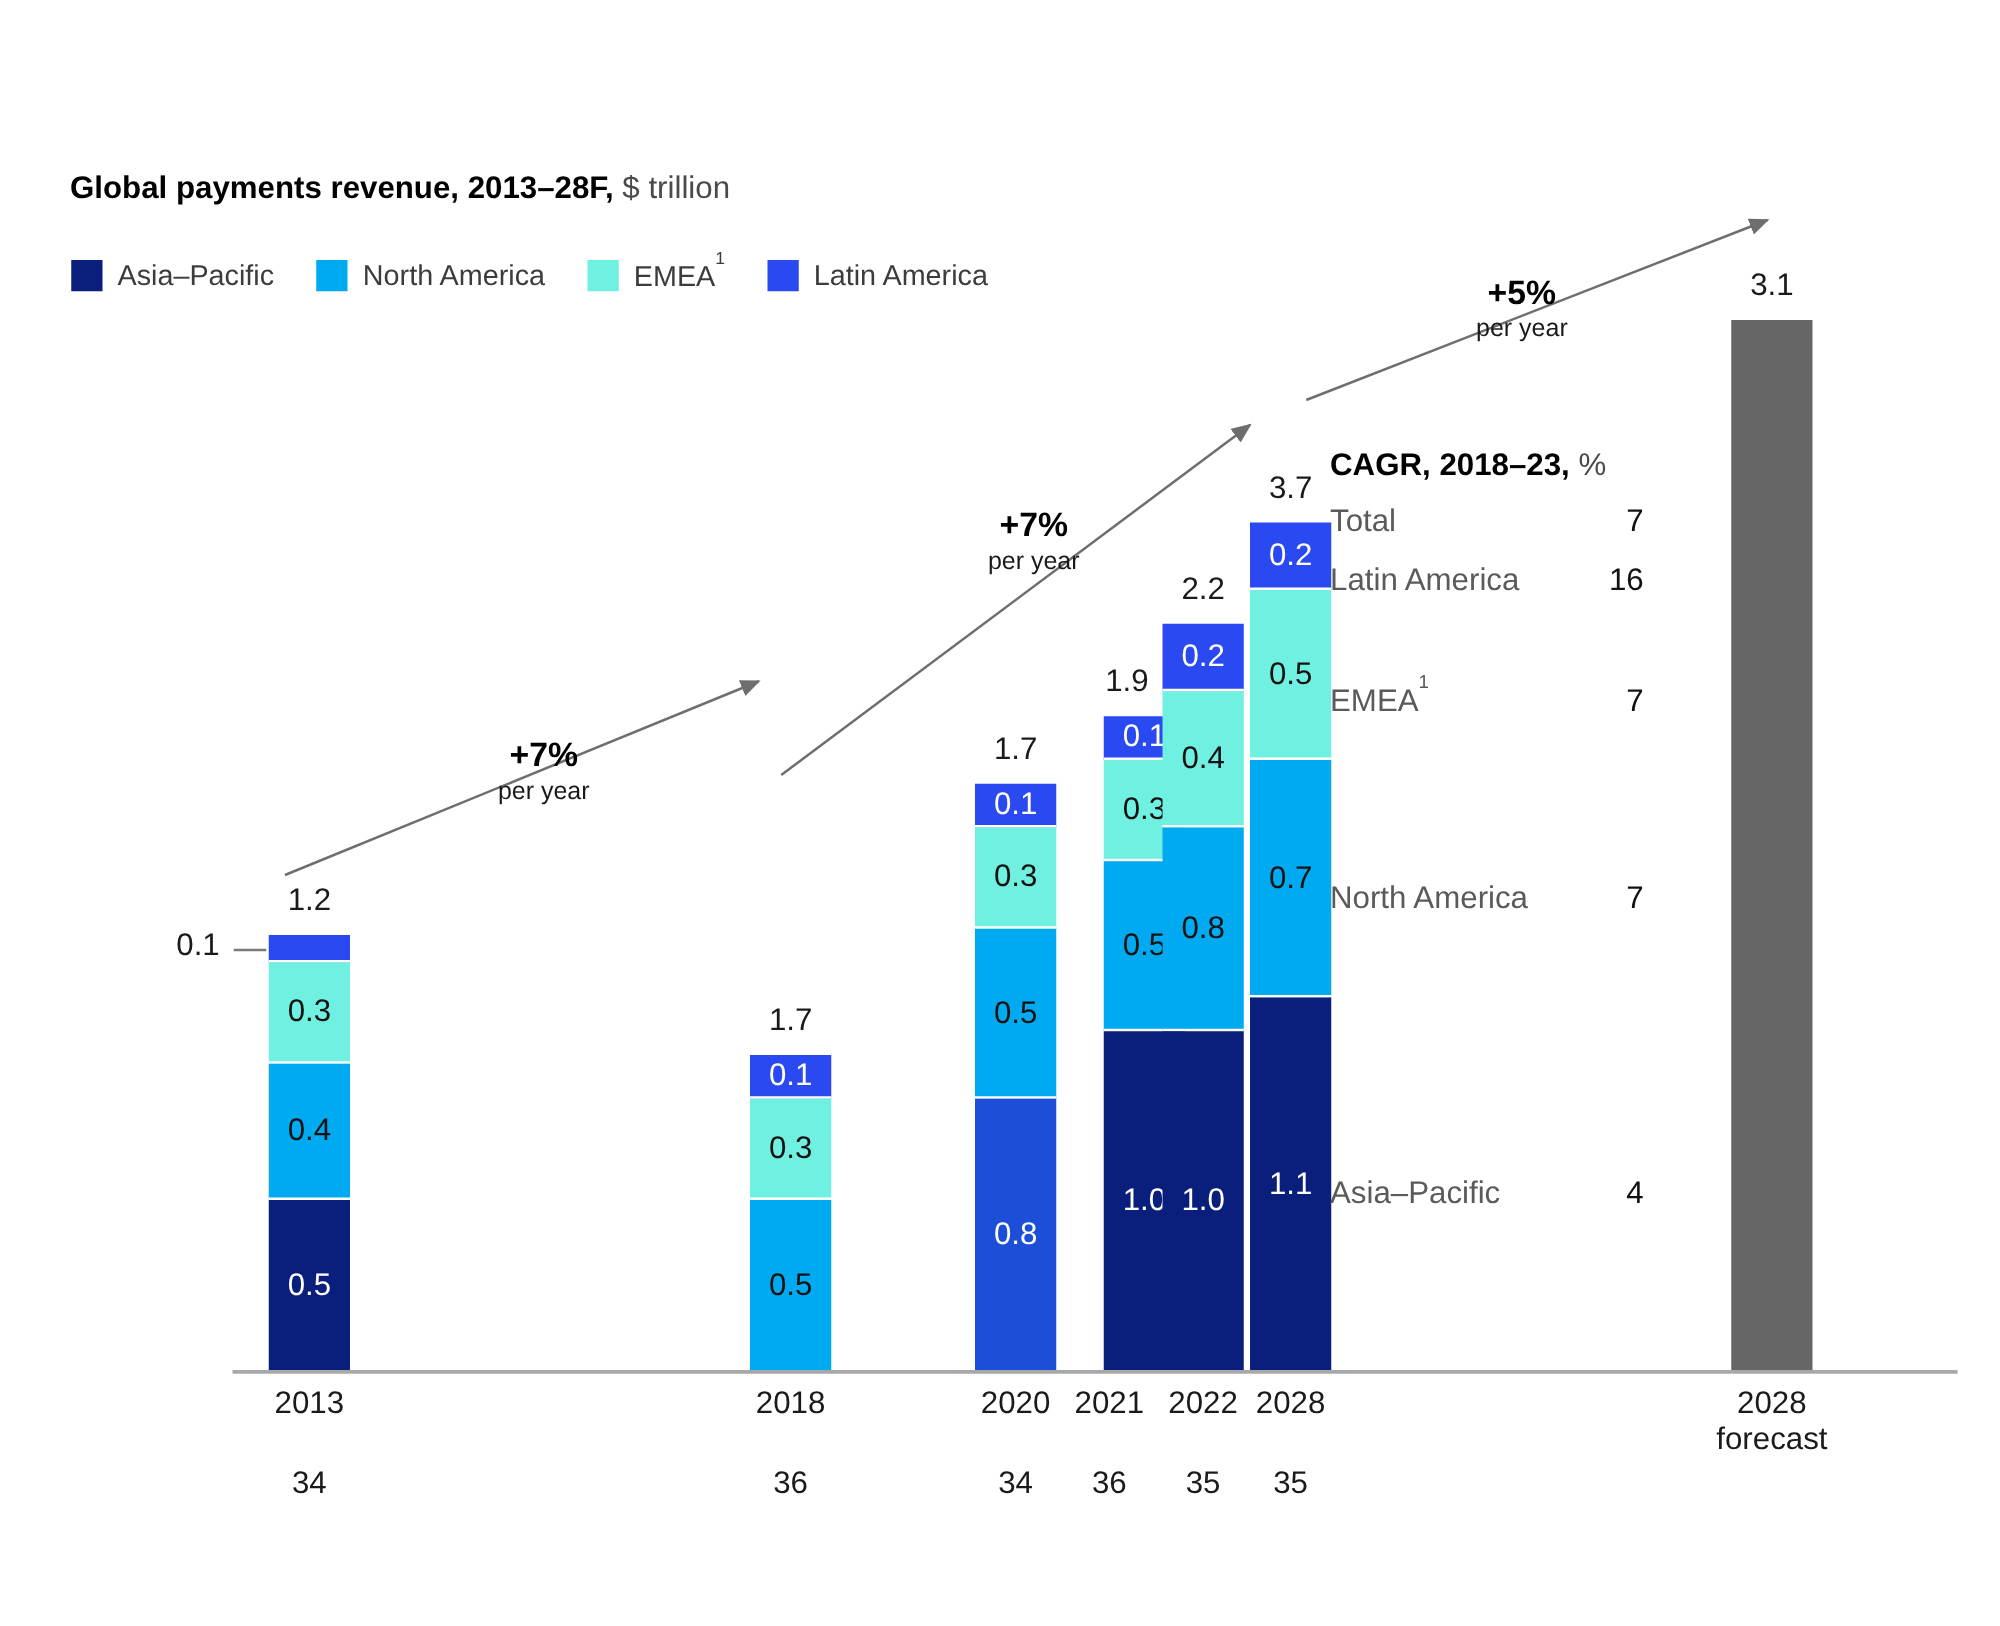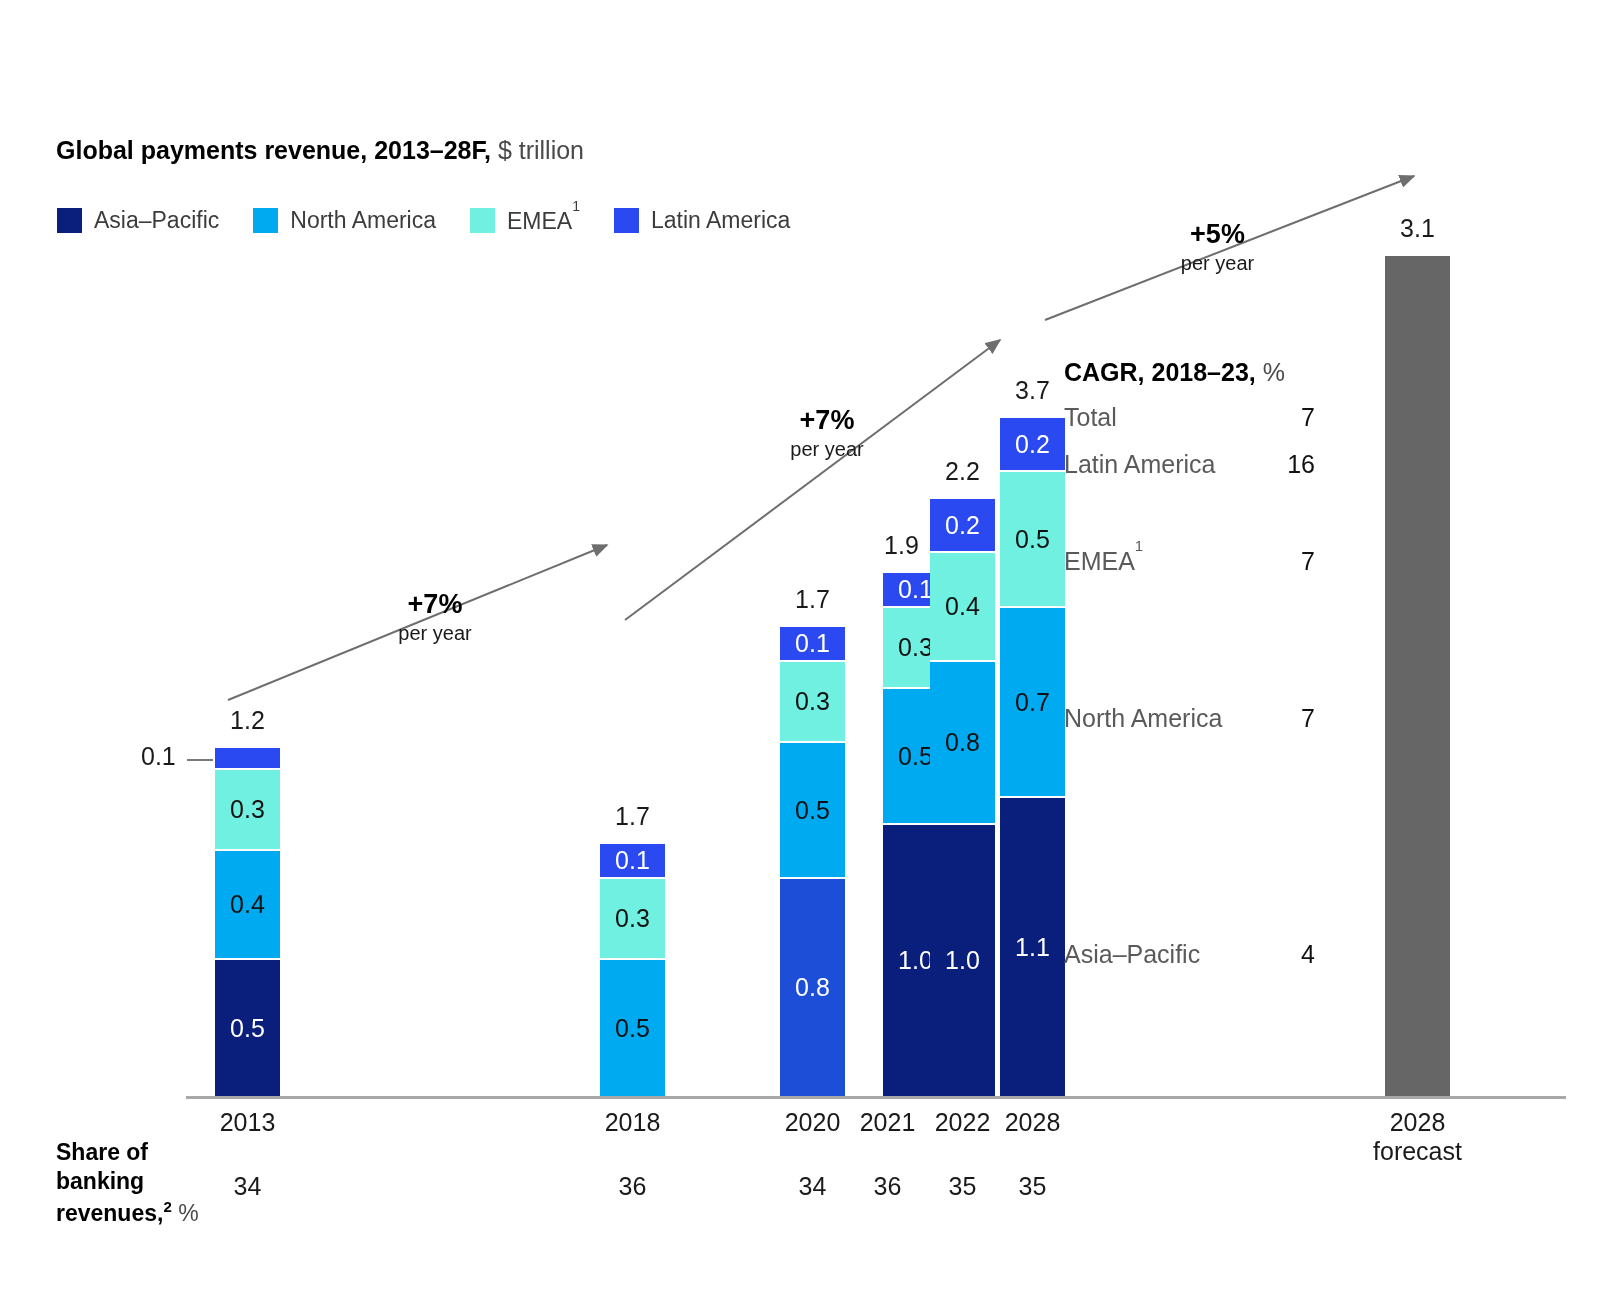--- a/index.html
+++ b/index.html
@@ -373,24 +373,20 @@
   <div id="xticks-layer">
       <div class="xtick" style="left: 185px; width: 125px;"><span>2013</span></div>
       <div class="xtick" style="left: 570px; width: 125px;"><span>2018</span></div>
       <div class="xtick" style="left: 750px; width: 125px;"><span>2020</span></div>
       <div class="xtick" style="left: 825px; width: 125px;"><span>2021</span></div>
       <div class="xtick" style="left: 900px; width: 125px;"><span>2022</span></div>
       <div class="xtick" style="left: 970px; width: 125px;"><span>2028</span></div>
       <div class="xtick" style="left: 1355px; width: 125px;"><span>2028</span><span class="sub">forecast</span></div>
     </div>
 
-  <div class="share-title">
-    <span>Share of banking revenues,</span><sup>2</sup>
-    <span class="pct">%</span>
-  </div>
   <div id="share-layer">
       <div class="share-val" style="left: 185px; width: 125px;">34</div>
       <div class="share-val" style="left: 570px; width: 125px;">36</div>
       <div class="share-val" style="left: 750px; width: 125px;">34</div>
       <div class="share-val" style="left: 825px; width: 125px;">36</div>
       <div class="share-val" style="left: 900px; width: 125px;">35</div>
       <div class="share-val" style="left: 970px; width: 125px;">35</div>
     </div>
 
   <div class="cagr-title">

